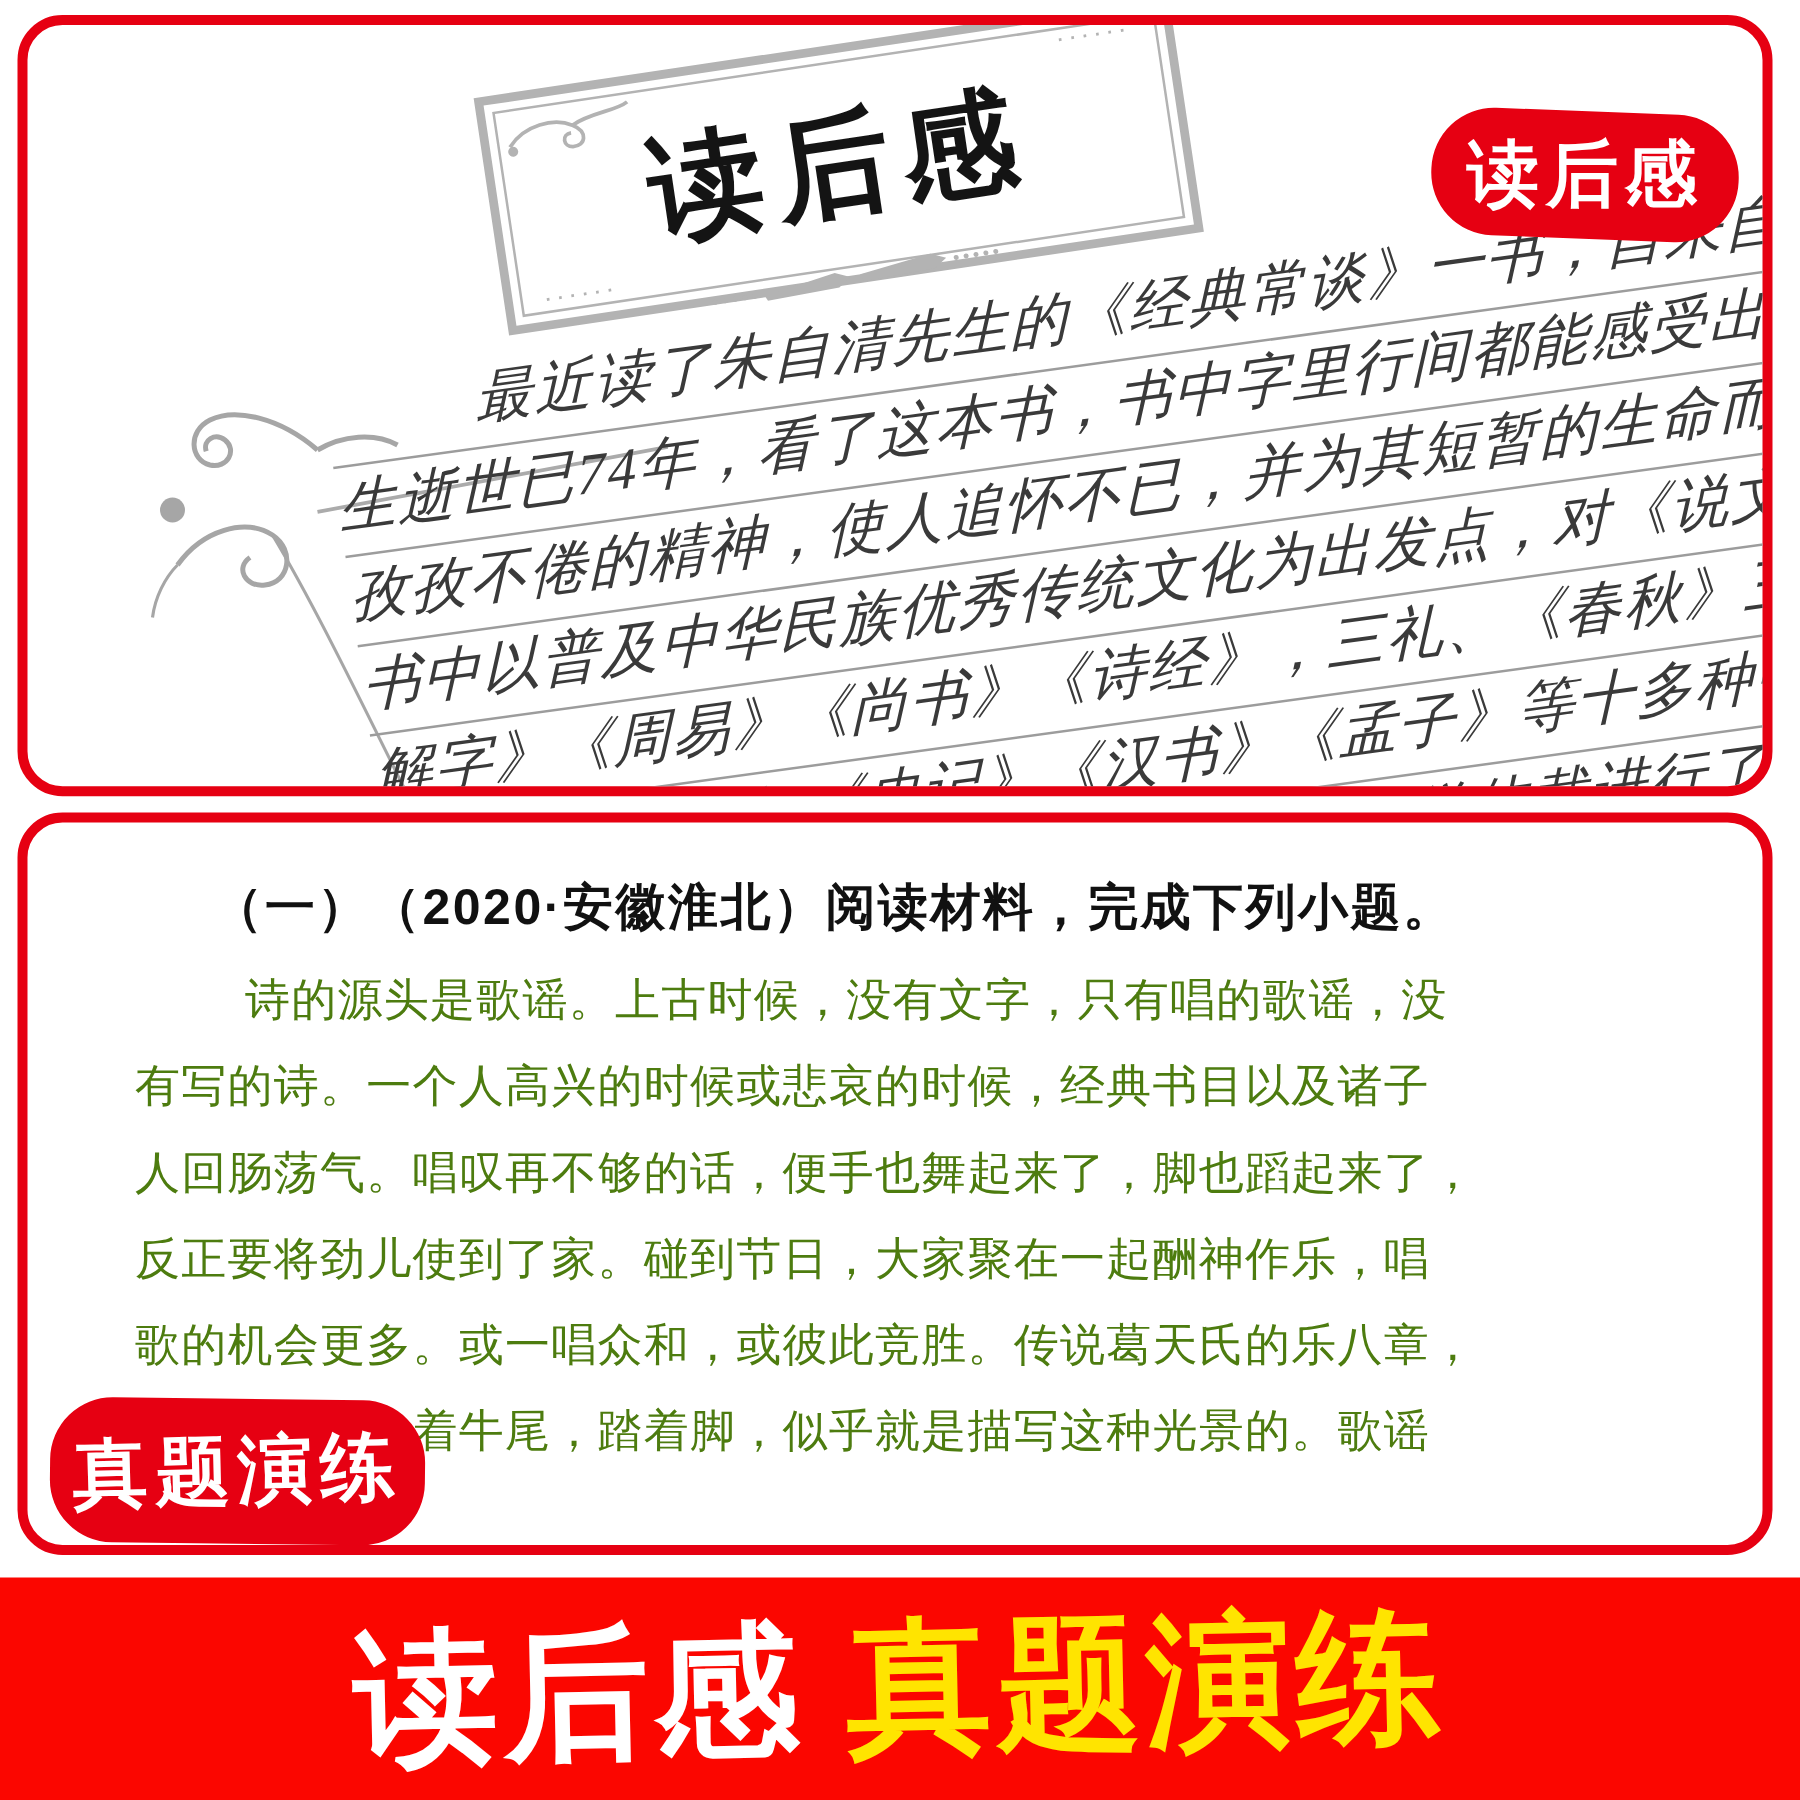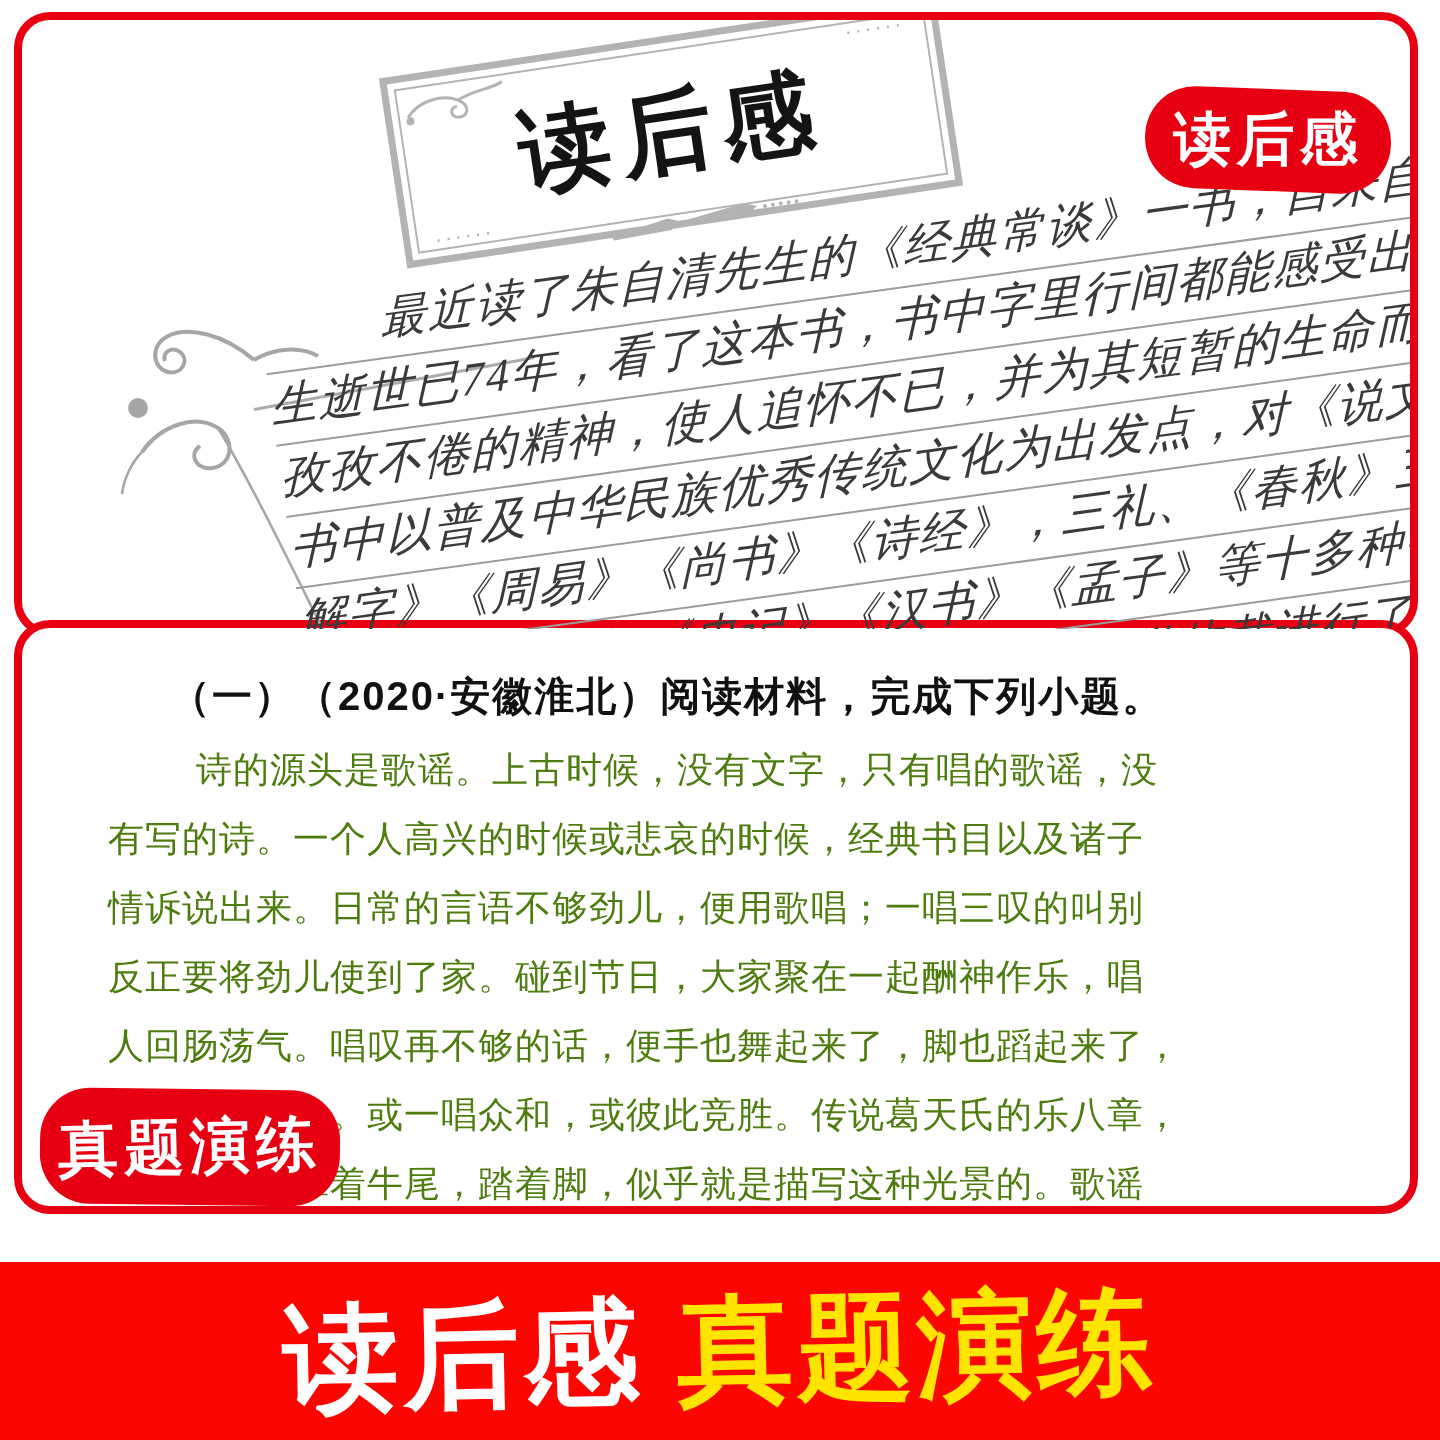--- a/index.html
+++ b/index.html
@@ -3,21 +3,21 @@
 <meta charset="utf-8">
 <style>
   html,body{margin:0;padding:0;}
   body{
     width:1440px;height:1440px;position:relative;background:#ffffff;
     font-family:"Liberation Sans", sans-serif;overflow:hidden;
   }
   
   .panel{position:absolute;background:#fff;border:8px solid #e60012;border-radius:36px;box-sizing:border-box;overflow:hidden;}
   #panel-top{left:14px;top:12px;width:1404px;height:625px;}
-  #panel-mid{left:14px;top:620px;width:1404px;height:594px;}
+  #panel-mid{left:14px;top:650px;width:1404px;height:594px;}
 
   
   .title-frame{
     position:absolute;left:368px;top:16px;width:548px;height:178px;
     border:7px solid #b3b3b3;transform:rotate(-8.5deg);transform-origin:50% 50%;
     display:flex;align-items:center;justify-content:center;background:#fff;
   }
   .title-frame .inner{
     position:absolute;inset:6px;border:2px solid #b3b3b3;
   }
@@ -156,23 +156,22 @@
   <div class="stamp" id="stamp-top">
     <span>读后感</span>
   </div>
 </div>
 
 <div class="panel" id="panel-mid">
   <div class="passage">
     <div class="p-line heading">（一）（2020·安徽淮北）阅读材料，完成下列小题。</div>
     <div class="p-line first">诗的源头是歌谣。上古时候，没有文字，只有唱的歌谣，没</div>
     <div class="p-line">有写的诗。一个人高兴的时候或悲哀的时候，经典书目以及诸子</div>
-    <div class="p-line">情诉说出来。日常的言语不够劲儿，便用歌唱；一唱三叹的叫别</div>
+    <div class="p-line">人回肠荡气。唱叹再不够的话，便手也舞起来了，脚也蹈起来了，</div>
     <div class="p-line">反正要将劲儿使到了家。碰到节日，大家聚在一起酬神作乐，唱</div>
-    <div class="p-line">人回肠荡气。唱叹再不够的话，便手也舞起来了，脚也蹈起来了，</div>
     <div class="p-line">歌的机会更多。或一唱众和，或彼此竞胜。传说葛天氏的乐八章，</div>
     <div class="p-line">三个人唱，拿着牛尾，踏着脚，似乎就是描写这种光景的。歌谣</div>
   </div>
 
   <div class="stamp" id="stamp-mid">
     <span>真题演练</span>
   </div>
 </div>
 
 <div id="banner">

